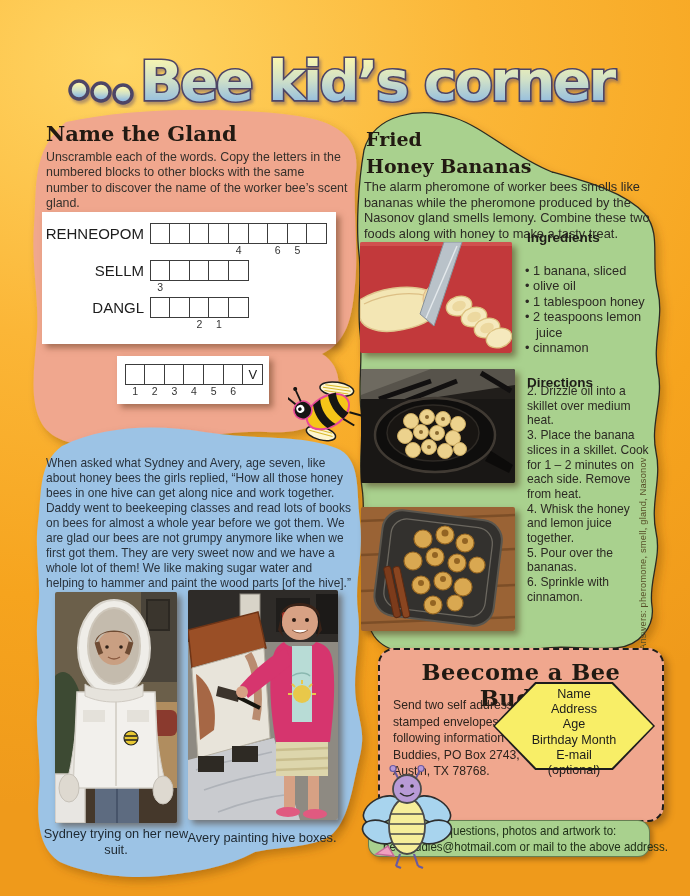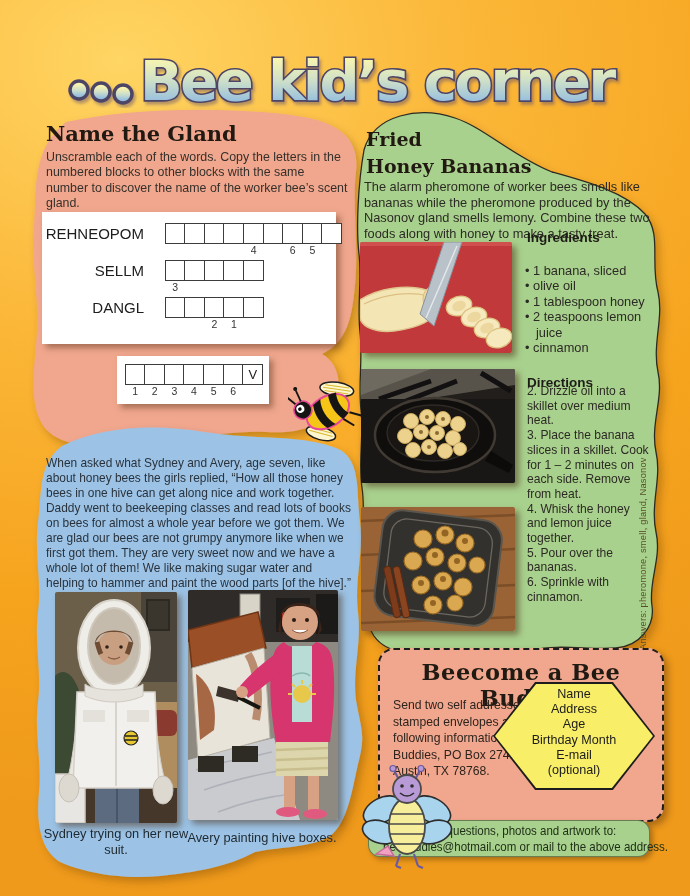--- a/index.html
+++ b/index.html
@@ -16,21 +16,21 @@
   
   #blobs{position:absolute;left:0;top:0;z-index:1;}
   
   .h-slab{font-family:"DejaVu Serif",serif;font-weight:bold;color:#221a12;z-index:3;}
   
   .ntg-h{left:46px;top:121px;font-size:21px;}
   .ntg-p{left:46px;top:150px;width:302px;font-size:12.4px;line-height:15.3px;color:#35302b;z-index:3;}
   .card{background:#fff;box-shadow:4px 4px 6px rgba(96,56,30,.5);z-index:3;}
   .card1{left:42px;top:212px;width:294px;height:132px;padding-top:11px;box-sizing:border-box;}
   .p-row{display:flex;align-items:flex-start;margin-bottom:4px;}
-  .p-label{width:102px;text-align:right;padding-right:22px;font-size:15px;line-height:21px;color:#1d1d1d;flex:none;}
+  .p-label{width:102px;text-align:right;padding-right:7px;font-size:15px;line-height:21px;color:#1d1d1d;flex:none;}
   .p-cells{display:flex;}
   .p-cellwrap{display:flex;flex-direction:column;align-items:center;margin-left:-1.4px;}
   .p-cell{width:19px;height:19px;border:1.4px solid #3c3c3c;background:#fff;font-size:13px;line-height:19px;text-align:center;color:#1d1d1d;}
   .p-num{font-size:10.5px;line-height:12px;height:12px;color:#333;}
   .card2{left:117px;top:356px;width:152px;height:48px;padding:8px 0 0 9px;box-sizing:border-box;}
   
   .fh-h1{left:366px;top:128px;font-size:19px;}
   .fh-h2{left:366px;top:155px;font-size:19px;}
   .fh-p{left:364px;top:179px;width:302px;font-size:12.8px;line-height:15.6px;color:#2c2a24;z-index:3;}
   .ing-h{left:527px;top:230px;font-size:13.5px;font-weight:bold;color:#1e1c18;z-index:3;}
@@ -46,21 +46,21 @@
   .bb-p{left:46px;top:456px;width:332px;font-size:12.9px;line-height:14.95px;color:#29323c;z-index:3;transform:scaleX(.925);transform-origin:0 0;}
   .cap{position:absolute;z-index:3;font-size:12.8px;line-height:15.5px;color:#1e2830;text-align:center;}
   .cap1{left:40px;top:826px;width:152px;}
   .cap2{left:186px;top:830px;width:152px;}
   
   .member{left:378px;top:648px;width:286px;height:174px;background:#f0a78e;border:2.5px dashed #1c1c1c;
     border-radius:16px;box-sizing:border-box;z-index:4;box-shadow:4px 4px 7px rgba(90,50,20,.45);}
   .member-h{position:absolute;left:0;top:9px;width:100%;text-align:center;font-family:"DejaVu Serif",serif;
     font-weight:bold;font-size:22.5px;letter-spacing:.5px;color:#211a12;}
   .member-p{position:absolute;left:13px;top:47px;width:156px;font-size:12.2px;line-height:16.6px;color:#2e241e;}
-  .hex{position:absolute;left:113px;top:32px;width:162px;height:108px;}
+  .hex{position:absolute;left:113px;top:32px;width:162px;height:88px;}
   .hex-border{position:absolute;left:0;top:0;width:100%;height:100%;background:#1c1c1c;
     clip-path:polygon(26% 0,74% 0,100% 50%,74% 100%,26% 100%,0 50%);}
   .hex-fill{position:absolute;left:2px;top:2px;right:2px;bottom:2px;background:#f8ee67;
     clip-path:polygon(26% 0,74% 0,100% 50%,74% 100%,26% 100%,0 50%);}
   .hex-text{position:absolute;left:0;top:5px;width:100%;text-align:center;font-size:12.6px;line-height:15.2px;color:#1c1c1c;}
   .member-promise{position:absolute;left:36px;top:128px;width:242px;text-align:center;font-size:12.6px;line-height:16px;color:#2e241e;}
   
   .strip{left:368px;top:820px;width:282px;height:37px;background:#a9d18e;border:1px solid rgba(50,60,35,.55);
     border-radius:12px;z-index:4;box-shadow:3px 3px 5px rgba(80,45,10,.4);box-sizing:border-box;text-align:center;padding-top:2px;}
   .strip .s{font-size:12.8px;line-height:15.8px;color:#203018;transform:scaleX(.9);transform-origin:50% 50%;white-space:nowrap;}

